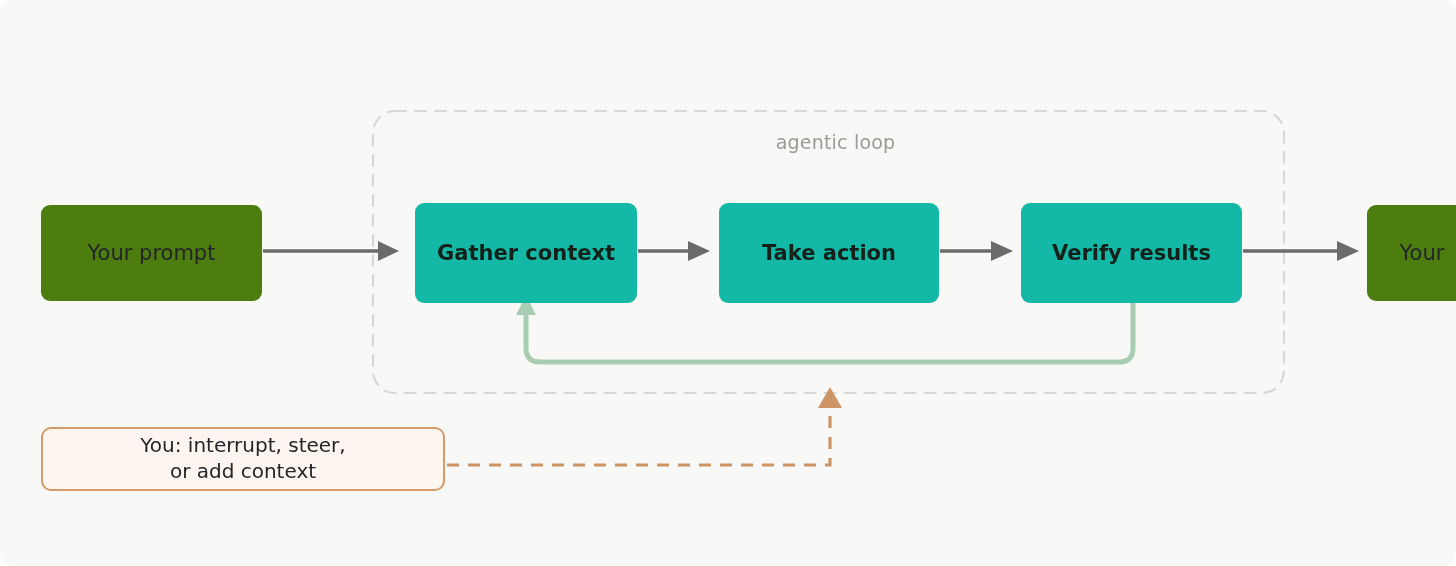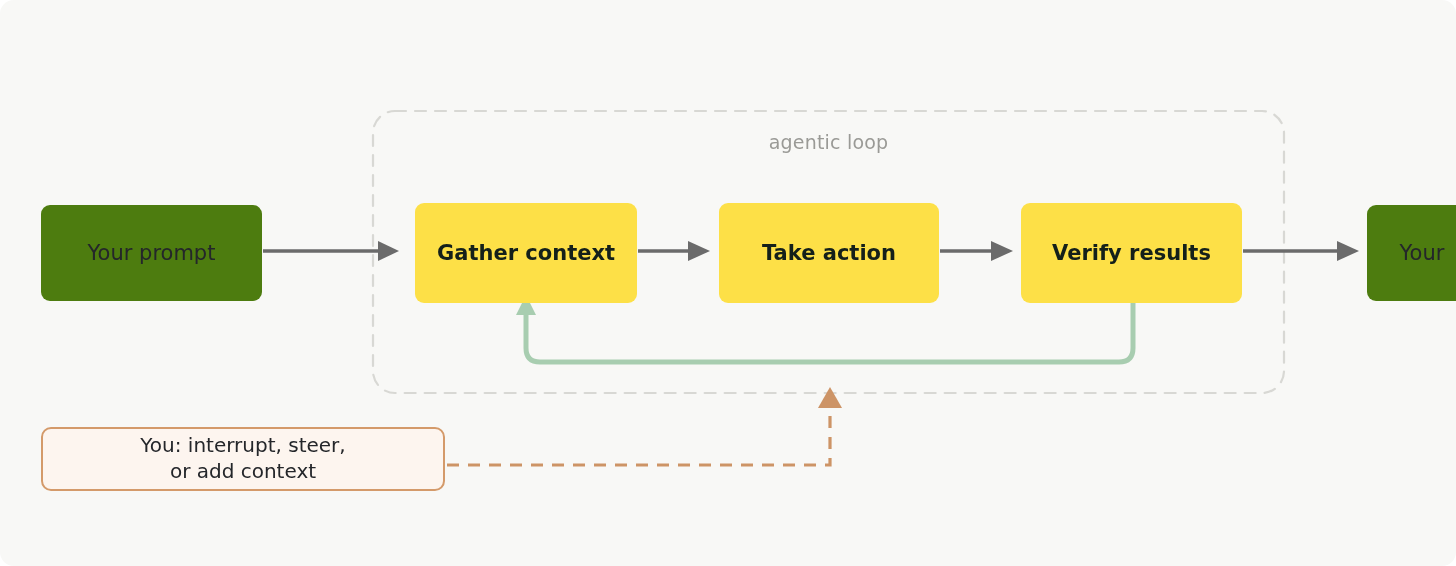--- a/index.html
+++ b/index.html
@@ -33,21 +33,21 @@
     line-height: 1.28;
   }
   .node-grey {
     background: #4d7c0f;
     border-radius: 9px;
     color: #24262a;
     font-size: 21px;
     font-weight: 400;
   }
   .node-green {
-    background: #fde047;
+    background: #14b8a6;
     border-radius: 9px;
     color: #14201a;
     font-size: 21px;
     font-weight: 700;
   }
   .node-orange {
     background: #fdf5ef;
     border: 2px solid #d49a6a;
     border-radius: 10px;
     color: #24262a;
@@ -64,20 +64,21 @@
   #loop-label {
     position: absolute;
     left: 373px;
     top: 131px;
     width: 911px;
     text-align: center;
     color: #9a9a96;
     font-size: 19px;
     font-weight: 400;
     letter-spacing: 0.2px;
+    padding-left: 7px;
   }
 </style>
 </head>
 <body>
 
 <div id="canvas">
 
   <svg id="diagram-svg" viewBox="0 0 1456 566" xmlns="http://www.w3.org/2000/svg">
 
     <rect x="373" y="111" width="911" height="282" rx="22" ry="22" fill="none" stroke="#d8d8d4" stroke-width="2.2" stroke-dasharray="11 9" stroke-linecap="round"></rect>

